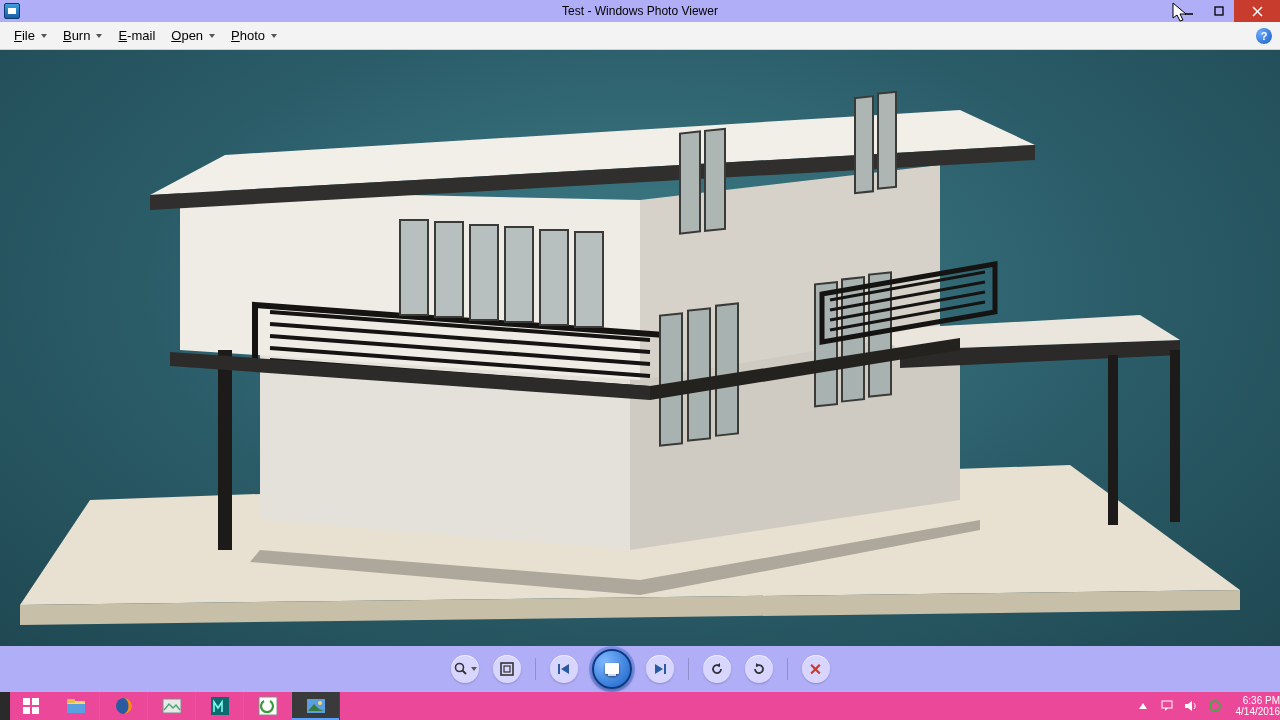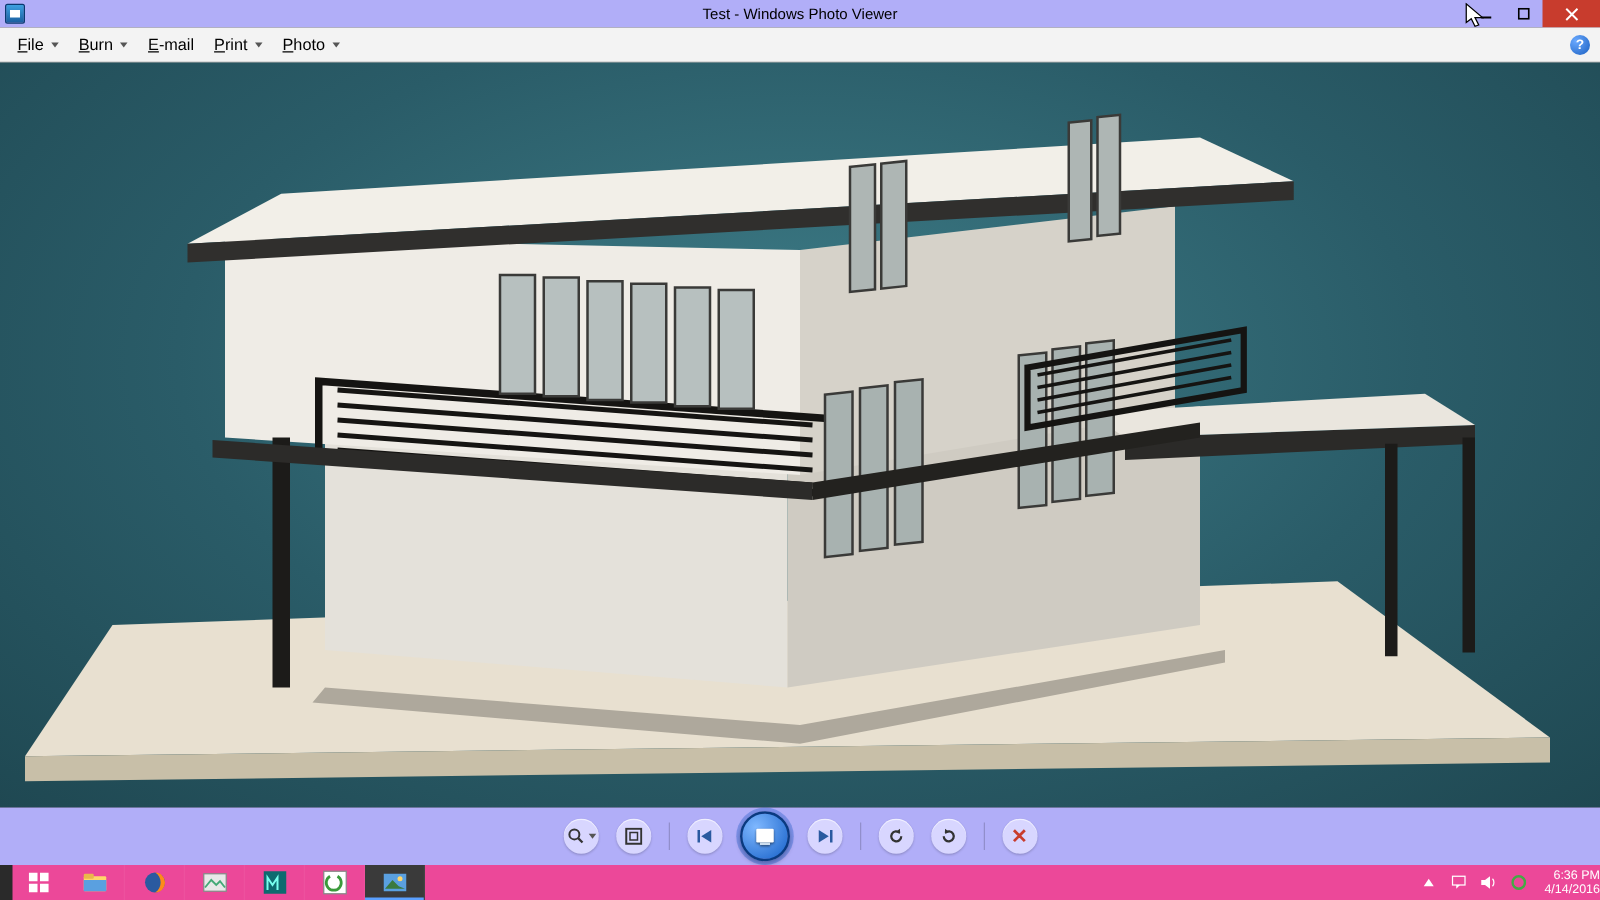--- a/index.html
+++ b/index.html
@@ -93,21 +93,21 @@
         <span class="caret"></span>
       </div>
       <div class="menu-item">
         <span class="lbl">Burn</span>
         <span class="caret"></span>
       </div>
       <div class="menu-item">
         <span class="lbl">E-mail</span>
       </div>
       <div class="menu-item">
-        <span class="lbl">Print</span>
+        <span class="lbl">Open</span>
         <span class="caret"></span>
       </div>
       <div class="menu-item">
         <span class="lbl">Photo</span>
         <span class="caret"></span>
       </div>
       <div class="help-icon">?</div>
     </div>
 
     <div class="viewer">

